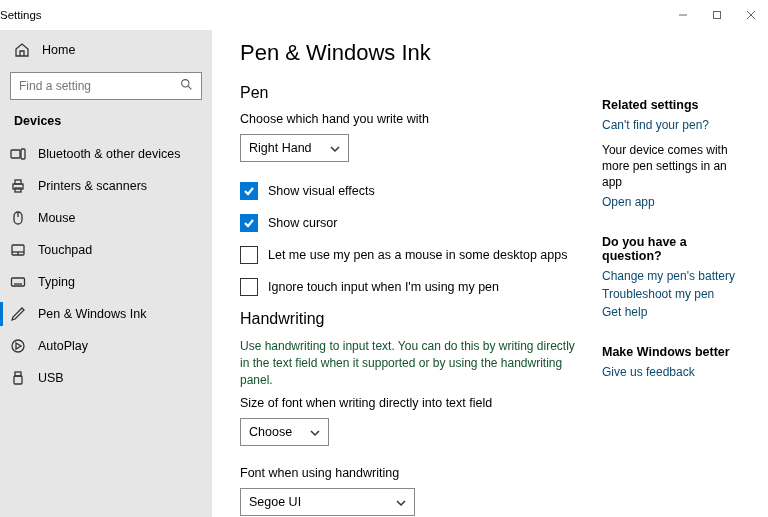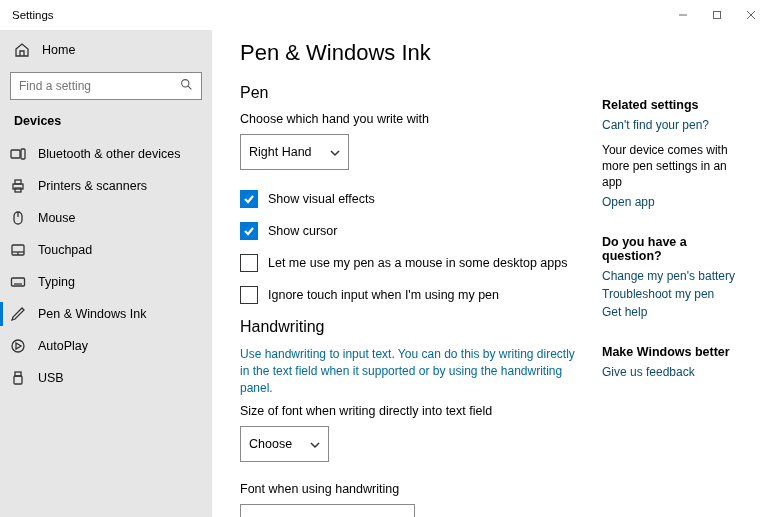--- a/index.html
+++ b/index.html
@@ -1,19 +1,19 @@
 <!DOCTYPE html>
 <html><head>
 <meta charset="utf-8">
 <style>
 * { box-sizing: border-box; margin: 0; padding: 0; font-family: "Segoe UI", Tahoma, sans-serif; }
 body { width: 768px; height: 517px; overflow: hidden; background: #fff; font-size: 12.5px; color: #000; position: relative; }
 
 .titlebar { height: 30px; display: flex; align-items: center; }
-.titlebar .title { padding-left: 12px; font-size: 11.5px; color: #000; }
+.titlebar .title { padding-left: 0; font-size: 11.5px; color: #000; }
 .win-controls { margin-left: auto; display: flex; }
 .win-btn { width: 34px; height: 30px; display: flex; align-items: center; justify-content: center; color: #444; font-size: 11px; }
 .win-btn svg { stroke: #666; }
 
 .app-body { display: flex; height: 487px; }
 .sidebar { width: 212px; background: #e6e6e6; padding-top: 4px; display: flex; flex-direction: column; }
 .content { flex: 1; background: #fff; padding: 10px 28px 0 28px; display: flex; }
 .main-col { width: 340px; }
 .right-col { flex: 1; padding-left: 22px; padding-top: 58px; }
 
@@ -23,22 +23,22 @@
 .search-box .sicon { color: #555; }
 .cat-header { font-weight: 600; padding: 0 14px 10px 14px; font-size: 12.5px; }
 .nav-item { display: flex; align-items: center; height: 32px; padding-left: 10px; gap: 12px; font-size: 12.5px; cursor: default; position: relative; }
 .nav-item.selected::before { content: ""; position: absolute; left: 0; top: 4px; bottom: 4px; width: 3px; background: #0078d7; }
 .icon { width: 16px; height: 16px; display: inline-flex; align-items: center; justify-content: center; }
 .icon svg { width: 16px; height: 16px; stroke: #333; fill: none; stroke-width: 1.3; }
 
 h1 { font-size: 22px; font-weight: 400; margin-bottom: 18px; }
 h2 { font-size: 16px; font-weight: 400; margin: 8px 0 10px 0; }
 .label { font-size: 12.5px; margin: 6px 0 6px 0; }
-.desc-gray { font-size: 12px; color: #0369a1; line-height: 1.4; margin: 4px 0 8px 0; }
-.select-box { border: 1px solid #888; height: 36px; display: inline-flex; align-items: center; padding: 0 8px; gap: 18px; font-size: 12.5px; margin: 2px 0 14px 0; min-width: 72px; }
+.desc-gray { font-size: 12px; color: #14532d; line-height: 1.4; margin: 4px 0 8px 0; }
+.select-box { border: 1px solid #888; height: 28px; display: inline-flex; align-items: center; padding: 0 8px; gap: 18px; font-size: 12.5px; margin: 2px 0 14px 0; min-width: 72px; }
 .select-box.wide { min-width: 175px; justify-content: space-between; }
 .chev { width: 10px; height: 10px; }
 .chev svg { width: 10px; height: 10px; stroke: #333; fill: none; stroke-width: 1.5; }
 
 .cb-row { display: flex; align-items: center; gap: 10px; margin: 6px 0 14px 0; font-size: 12.5px; }
 .cb { width: 18px; height: 18px; border: 1.5px solid #333; display: inline-flex; align-items: center; justify-content: center; flex-shrink: 0; }
 .cb.checked { background: #0078d7; border-color: #0078d7; }
 .cb.checked svg { stroke: #fff; stroke-width: 2.2; fill: none; }
 
 .r-head { font-size: 12.5px; font-weight: 600; margin-bottom: 6px; }

